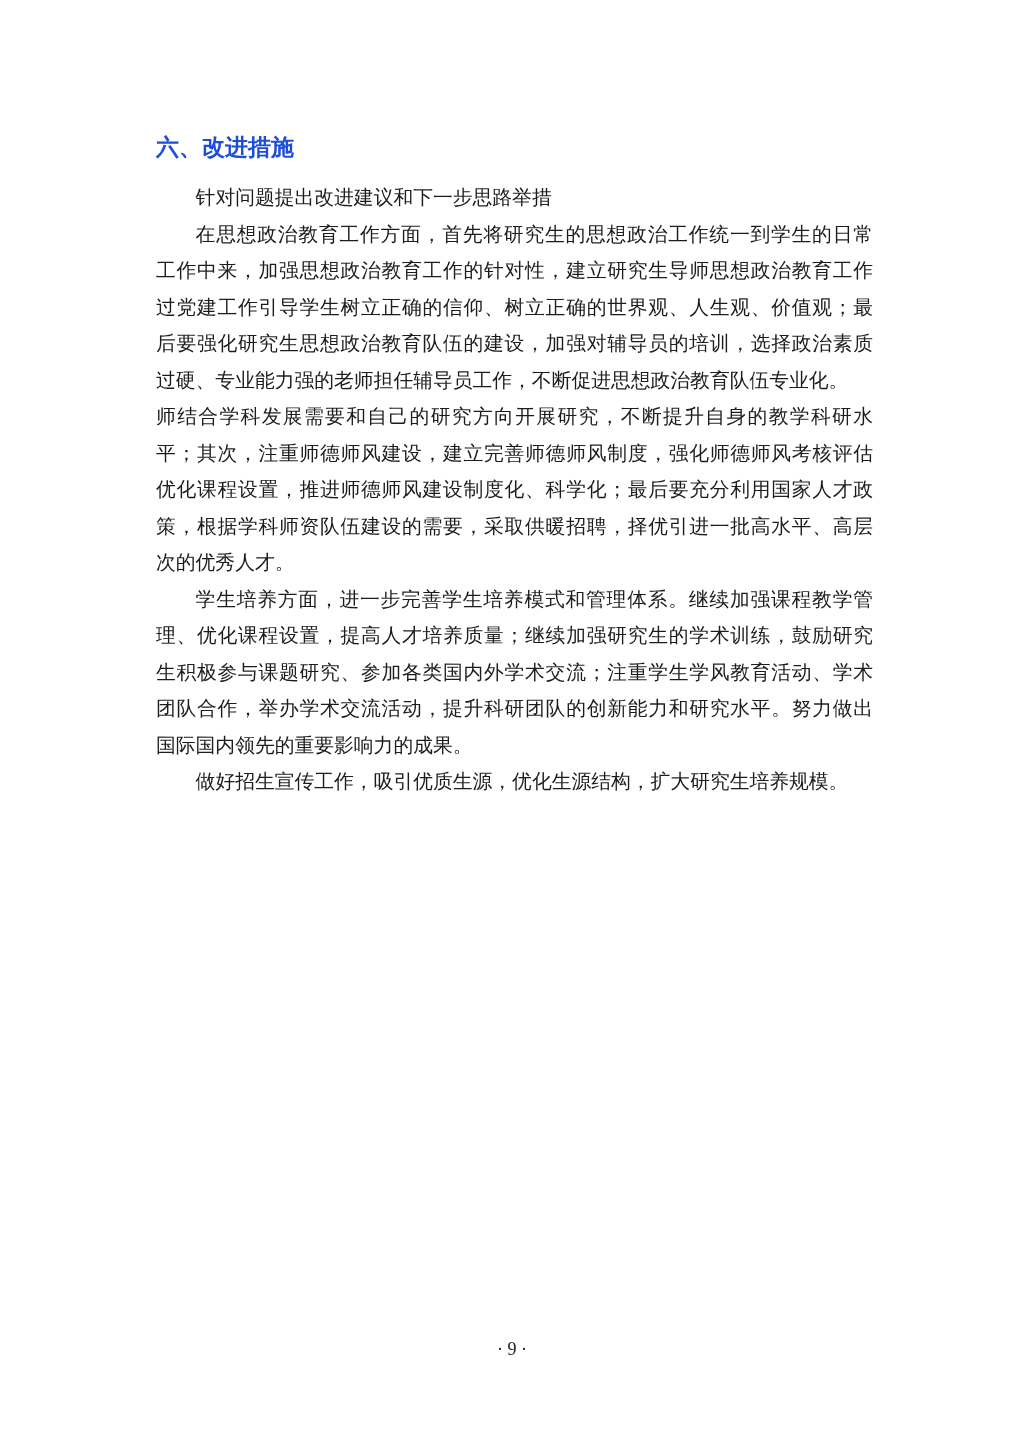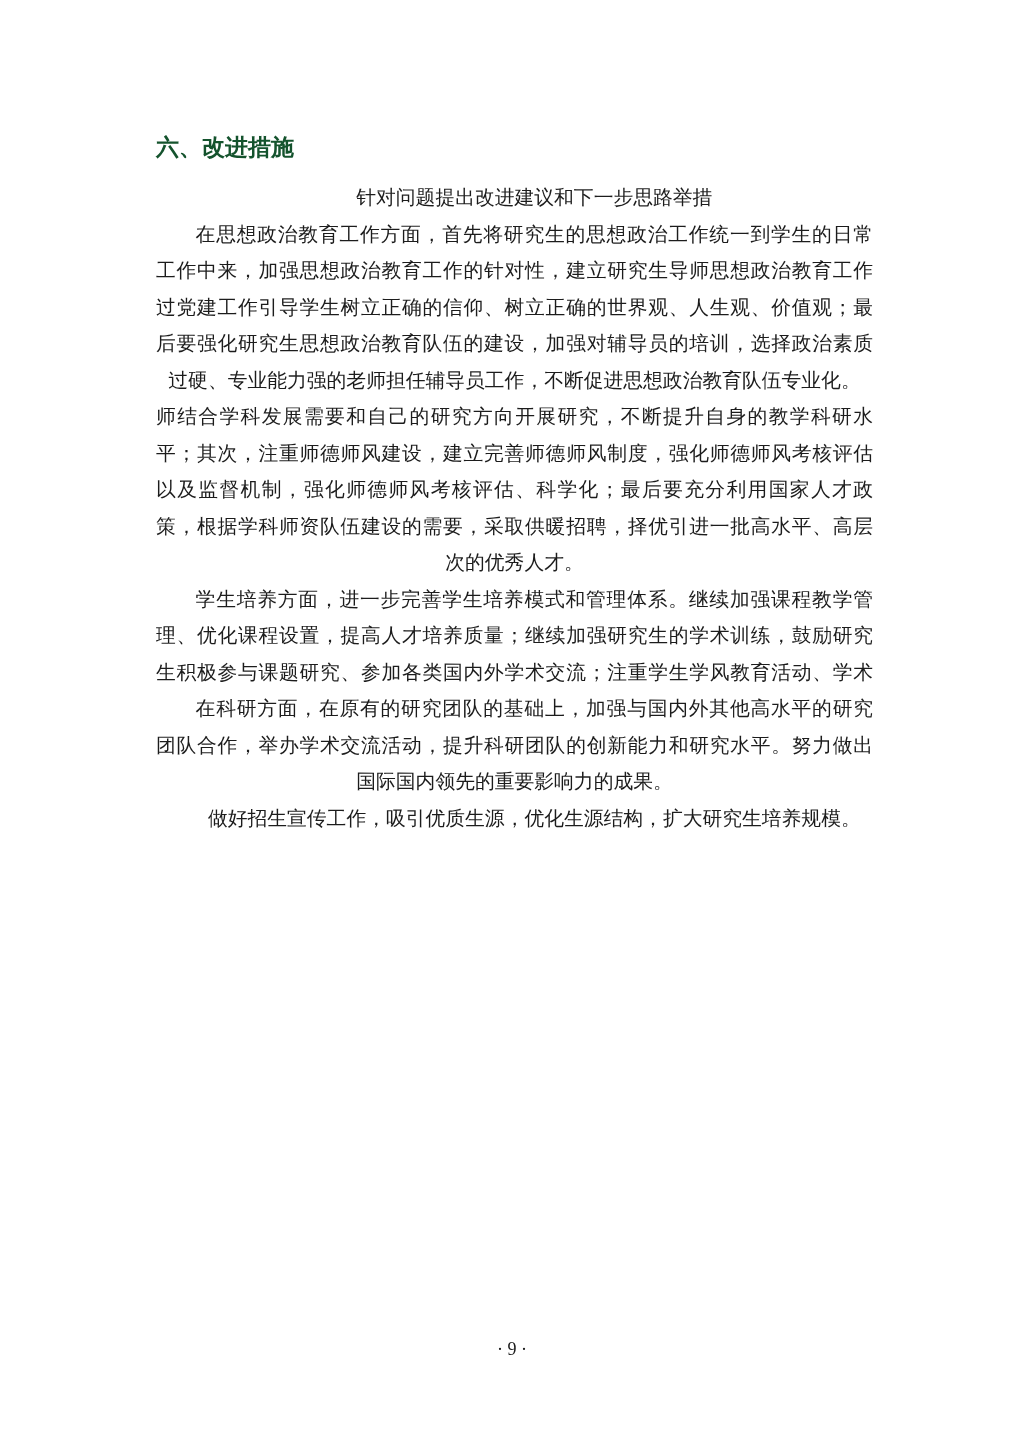--- a/index.html
+++ b/index.html
@@ -22,28 +22,28 @@
     top: 132px;
     width: 717px;
   }
   .heading {
     font-family: "Liberation Sans", sans-serif;
     font-weight: 700;
     font-size: 23px;
     line-height: 30px;
     height: 47px;
     margin: 0;
-    color: #14532d;
+    color: #1d4ed8;
   }
   .bline {
     font-size: 19.8px;
     height: 36.5px;
     line-height: 36.5px;
     overflow: hidden;
-    text-align: center;
+    text-align: left;
   }
   .bline.j {
     text-align: justify;
     text-align-last: justify;
     text-justify: inter-character;
     font-family: Liberation Serif, serif;
   }
   .bline.first {
     text-indent: 2em;
   }
@@ -69,29 +69,28 @@
     <div class="bline first">针对问题提出改进建议和下一步思路举措</div>
 
     <div class="bline first j">在思想政治教育工作方面，首先将研究生的思想政治工作统一到学生的日常</div>
     <div class="bline j">工作中来，加强思想政治教育工作的针对性，建立研究生导师思想政治教育工作</div>
     <div class="bline j">过党建工作引导学生树立正确的信仰、树立正确的世界观、人生观、价值观；最</div>
     <div class="bline j">后要强化研究生思想政治教育队伍的建设，加强对辅导员的培训，选择政治素质</div>
     <div class="bline">过硬、专业能力强的老师担任辅导员工作，不断促进思想政治教育队伍专业化。</div>
 
     <div class="bline j">师结合学科发展需要和自己的研究方向开展研究，不断提升自身的教学科研水</div>
     <div class="bline j">平；其次，注重师德师风建设，建立完善师德师风制度，强化师德师风考核评估</div>
-    <div class="bline j">以及监督机制，强化师德师风考核评估、科学化；最后要充分利用国家人才政</div>
+    <div class="bline j">优化课程设置，推进师德师风建设制度化、科学化；最后要充分利用国家人才政</div>
     <div class="bline j">策，根据学科师资队伍建设的需要，采取供暖招聘，择优引进一批高水平、高层</div>
     <div class="bline">次的优秀人才。</div>
 
     <div class="bline first j">学生培养方面，进一步完善学生培养模式和管理体系。继续加强课程教学管</div>
     <div class="bline j">理、优化课程设置，提高人才培养质量；继续加强研究生的学术训练，鼓励研究</div>
     <div class="bline j">生积极参与课题研究、参加各类国内外学术交流；注重学生学风教育活动、学术</div>
 
-    <div class="bline first j">在科研方面，在原有的研究团队的基础上，加强与国内外其他高水平的研究</div>
     <div class="bline j">团队合作，举办学术交流活动，提升科研团队的创新能力和研究水平。努力做出</div>
     <div class="bline">国际国内领先的重要影响力的成果。</div>
 
     <div class="bline first">做好招生宣传工作，吸引优质生源，优化生源结构，扩大研究生培养规模。</div>
 
   </div>
 
   <div class="footer">· 9 ·</div>
 </div>
 

